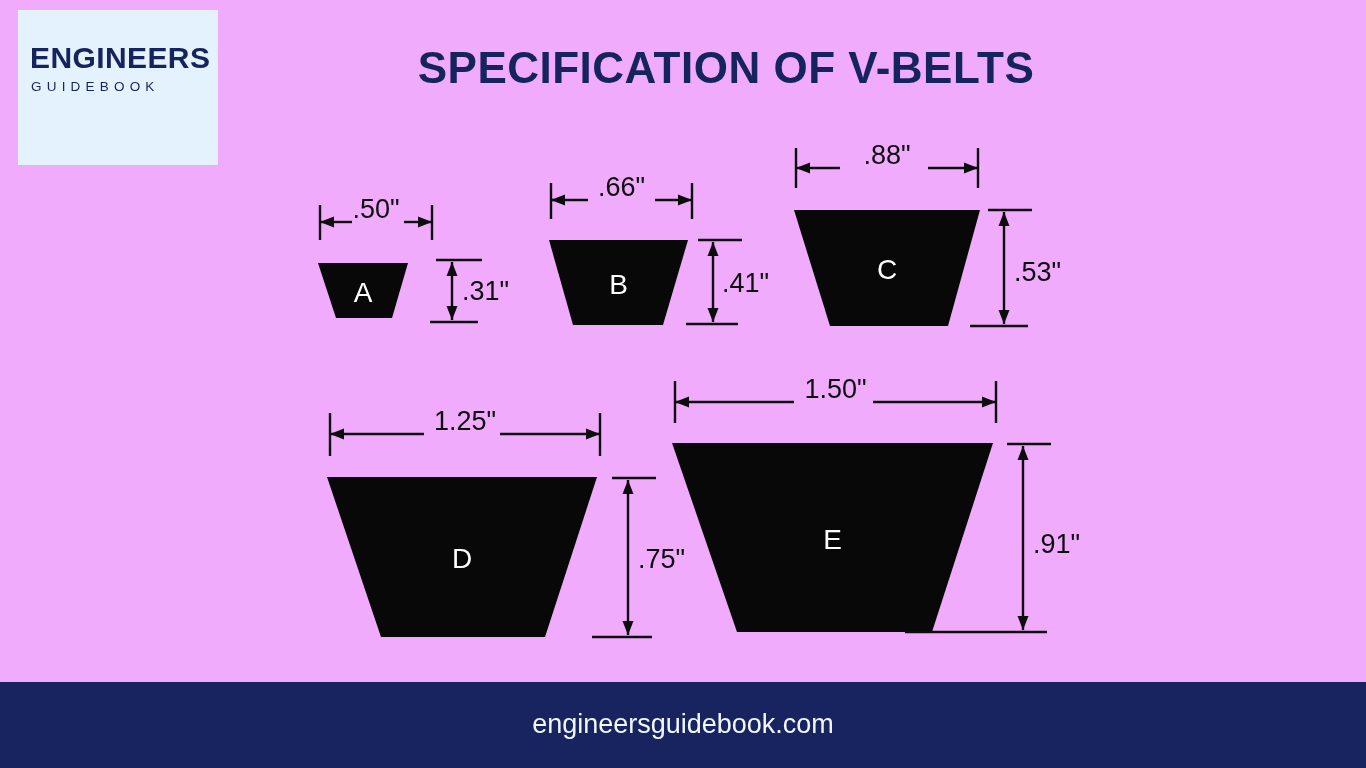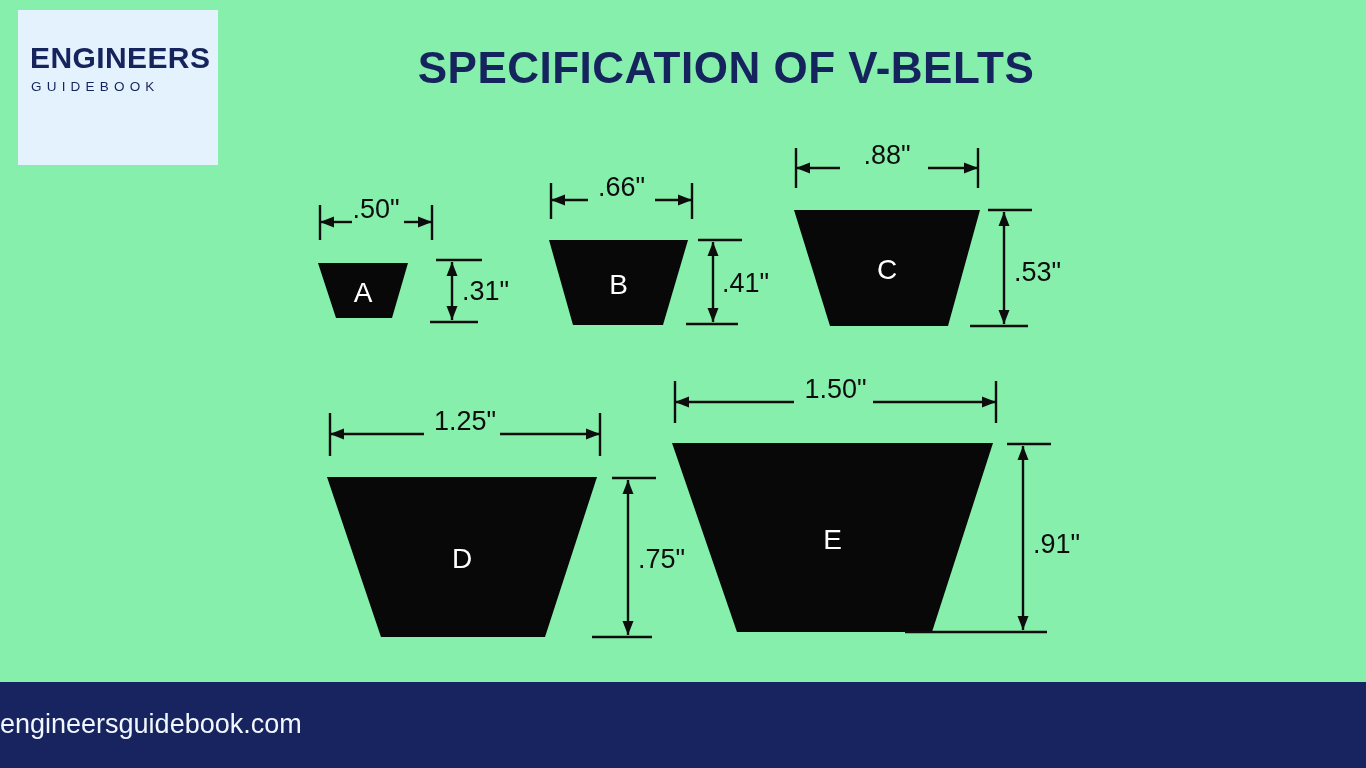--- a/index.html
+++ b/index.html
@@ -10,21 +10,21 @@
     width: 1366px;
     height: 768px;
     overflow: hidden;
     background: #daeefc;
     font-family: "Liberation Sans", sans-serif;
   }
   #stage {
     position: relative;
     width: 1366px;
     height: 768px;
-    background: #86efac;
+    background: #f0abfc;
   }
 
   
   #logo-box {
     position: absolute;
     left: 18px;
     top: 10px;
     width: 200px;
     height: 155px;
     background: #e4f2fd;
@@ -115,20 +115,21 @@
     top: 682px;
     width: 1366px;
     height: 86px;
     background: #17245f;
   }
   #footer-url {
     position: absolute;
     left: 0;
     top: 26px;
     width: 1366px;
+    text-align: center;
     font-size: 27px;
     color: #f2f7ff;
     line-height: 1.2;
   }
 </style>
 </head>
 <body>
 
 <div id="stage">
 

